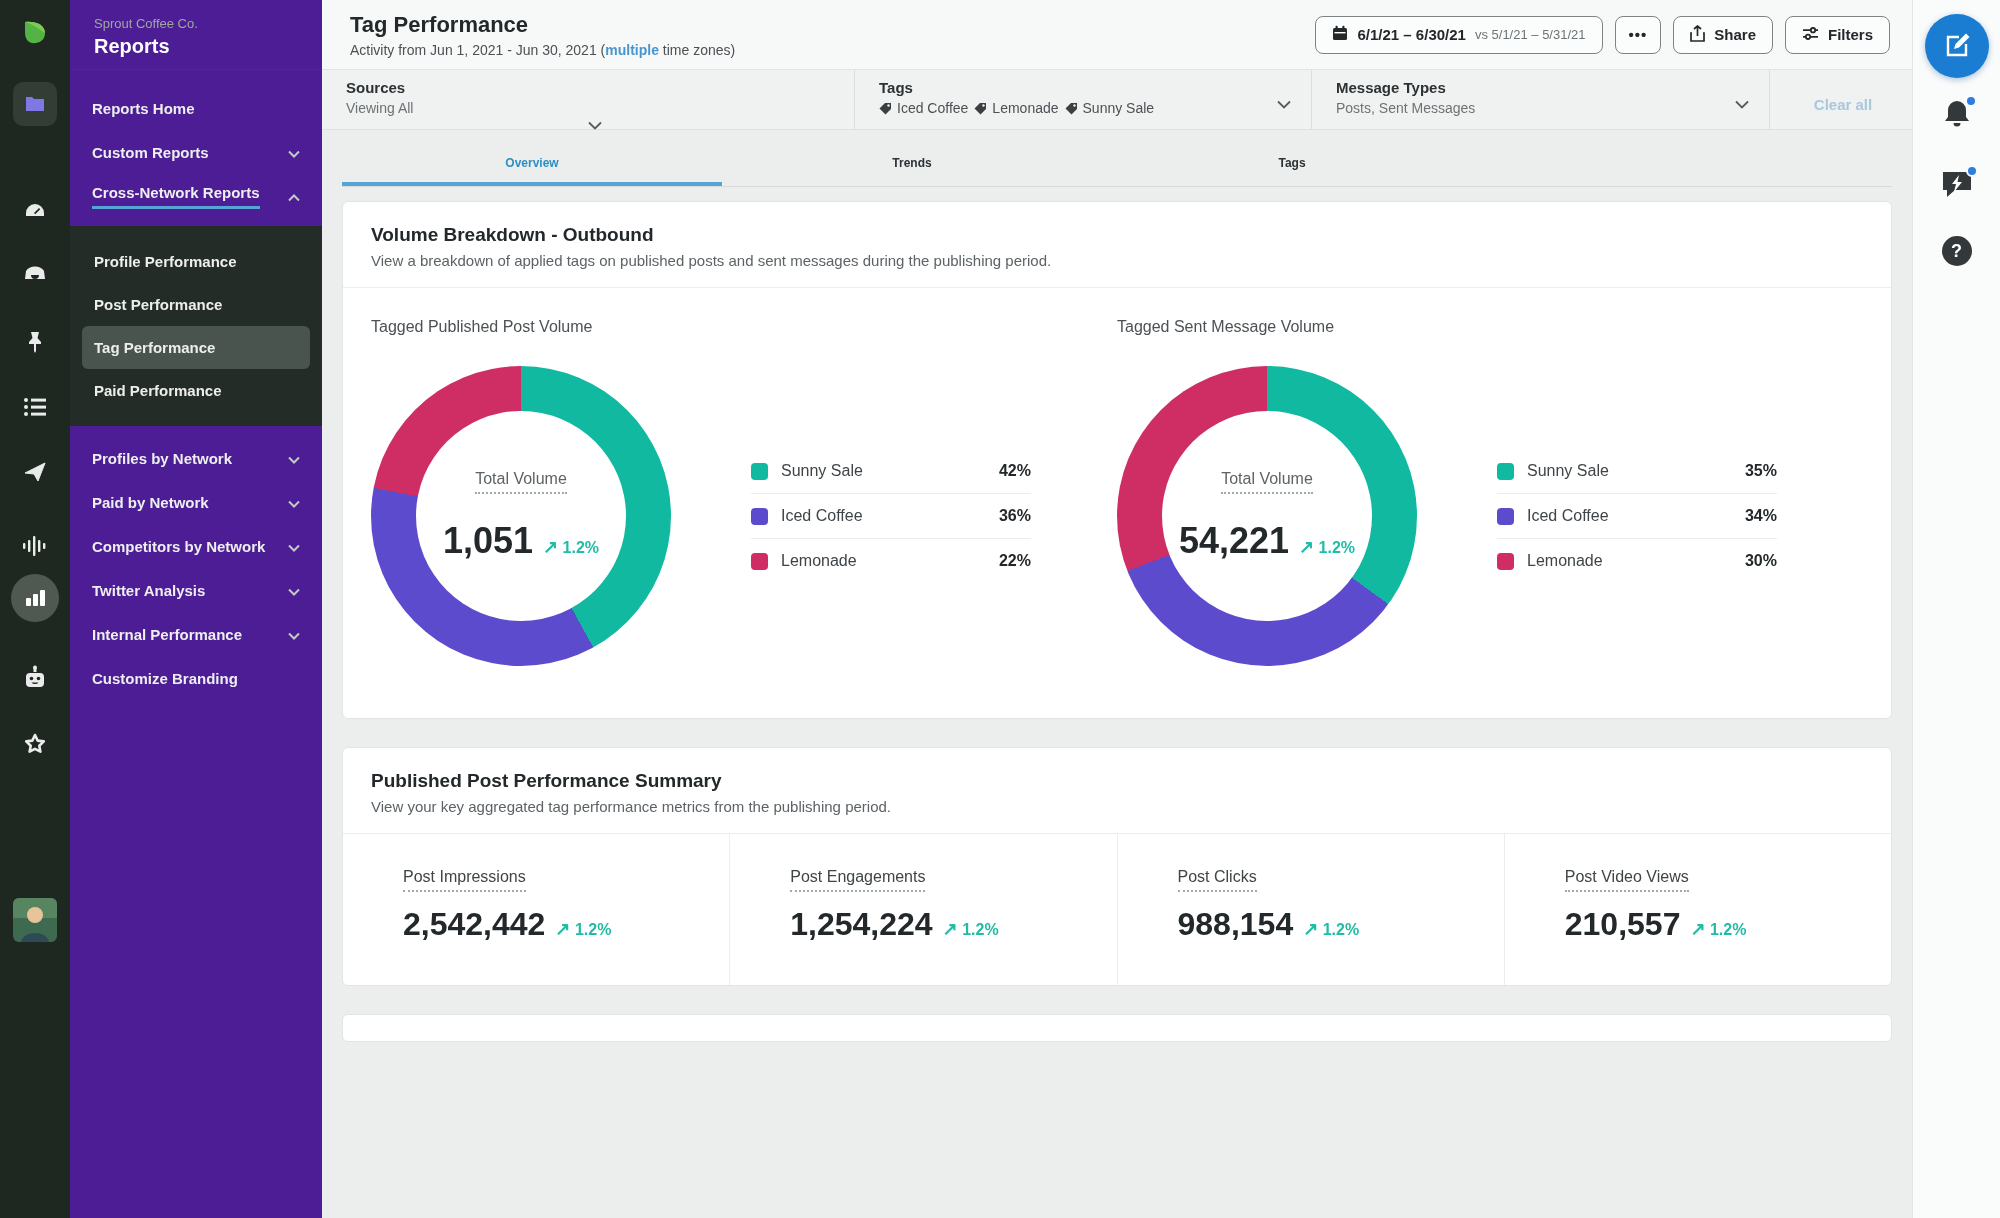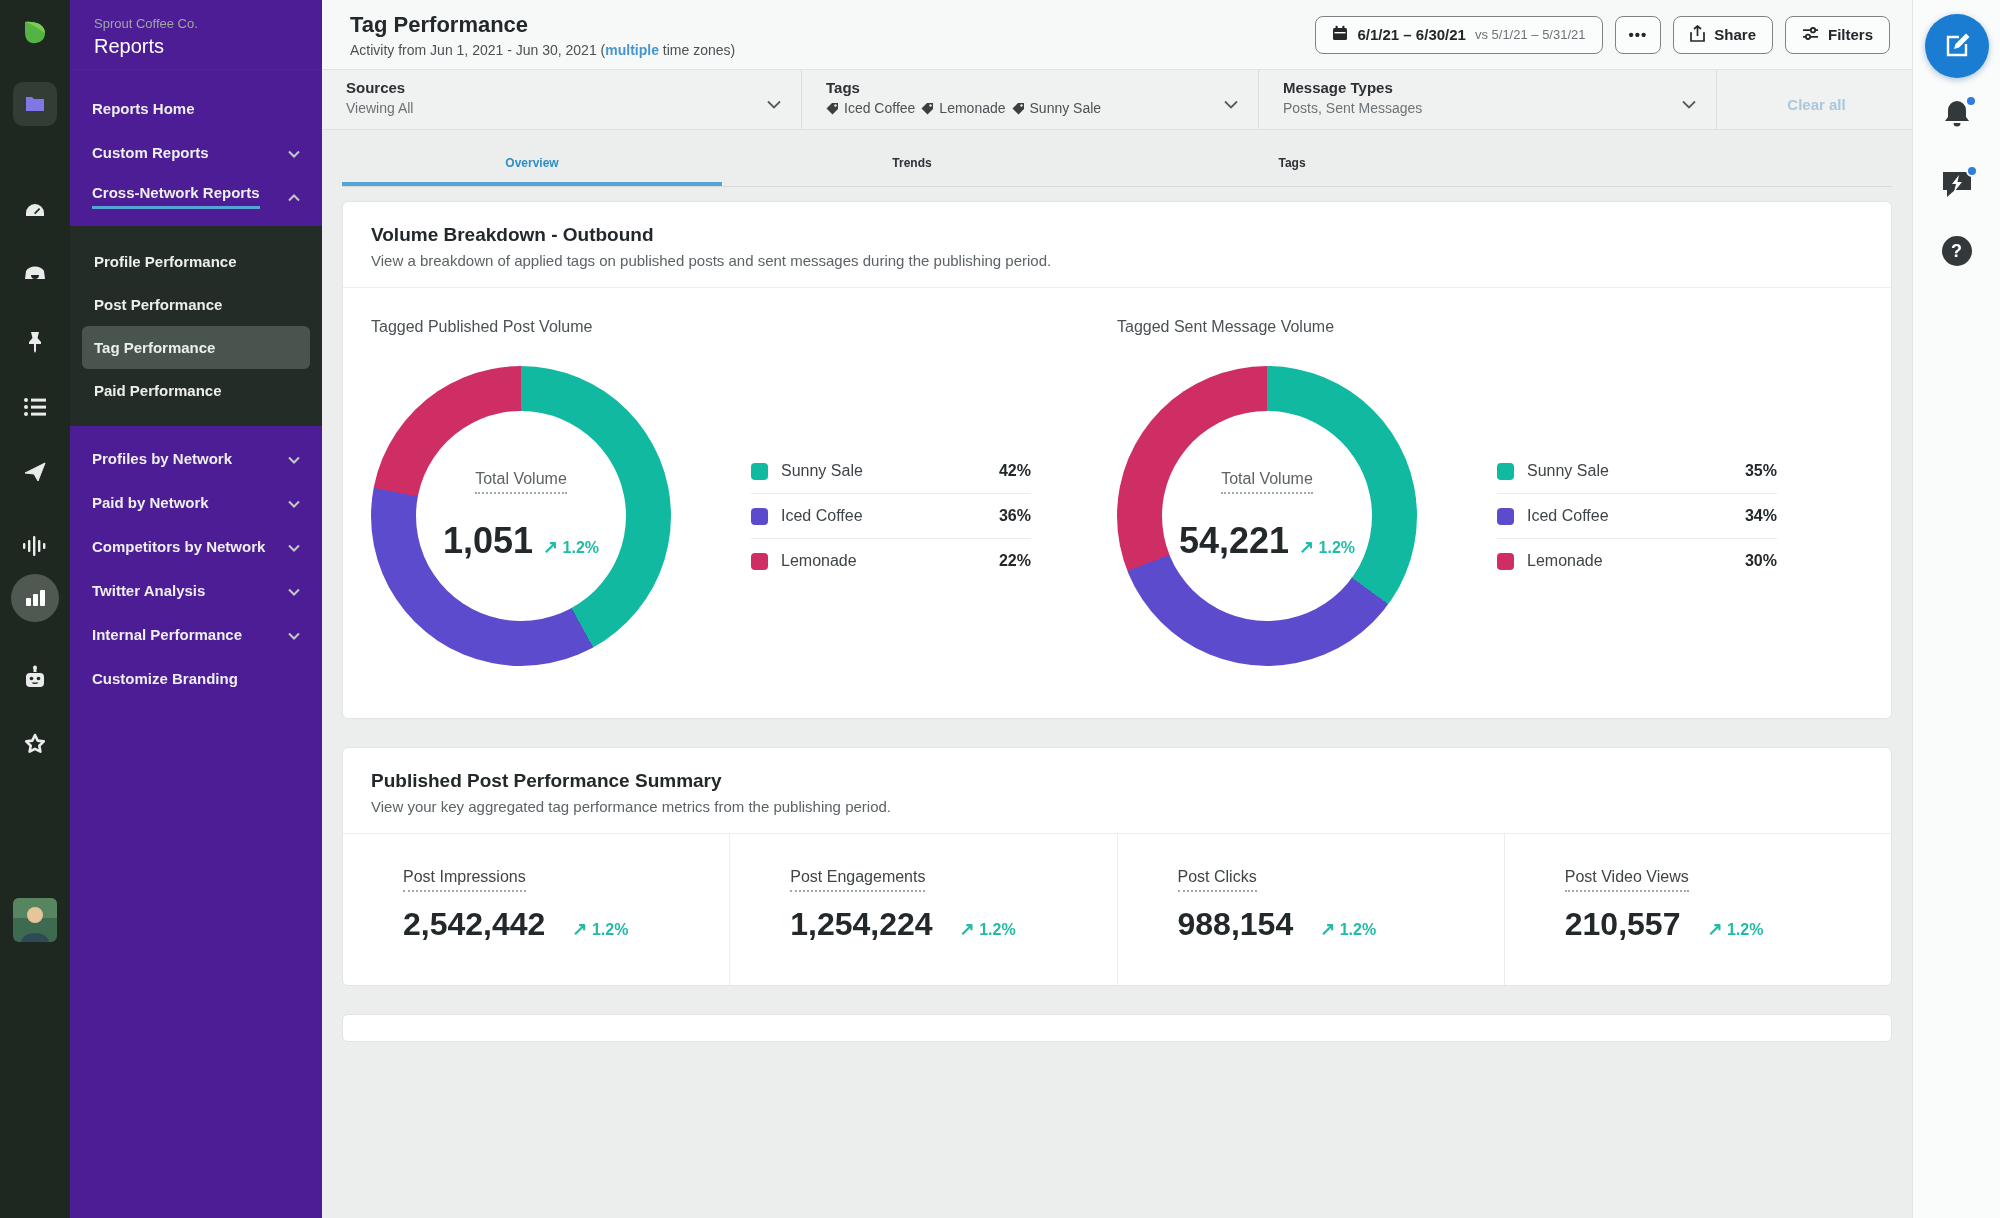--- a/index.html
+++ b/index.html
@@ -12,21 +12,21 @@
                display:flex; align-items:center; justify-content:center; color:#E9ECEA; cursor:pointer; }
   .rail-icon svg { display:block; }
   .rail-icon.boxed { background:#333D36; border-radius:10px; }
   .rail-icon.circled { background:#4F5952; border-radius:50%; width:48px; height:48px; }
   .rail-avatar { position:absolute; left:13px; width:44px; height:44px; border-radius:6px; overflow:hidden; }
 
   
   .sidebar { width:252px; flex:0 0 252px; background:#4c1d95; color:#EDEFEF; }
   .sb-head { padding:16px 24px 14px; border-bottom:1px solid #3A443E; height:70px; }
   .sb-company { font-size:13px; color:#9FA8A3; margin-bottom:4px; }
-  .sb-title { font-size:20px; font-weight:normal; color:#FFFFFF; }
+  .sb-title { font-size:20px; font-weight:bold; color:#FFFFFF; }
   .sb-item { height:44px; display:flex; align-items:center; justify-content:space-between;
              padding:0 22px; font-size:15px; font-weight:600; cursor:pointer; }
   .sb-item .chev { color:#C4CBC7; }
   .sb-list-top { padding-top:16px; }
   .sb-active-link { display:inline-block; border-bottom:3px solid #54A4D6; padding-bottom:5px; }
   .sb-subpanel { background:#232C26; padding:14px 12px; margin-top:8px; }
   .sb-subitem { height:43px; display:flex; align-items:center; padding:0 12px; font-size:15px;
                 font-weight:600; border-radius:6px; cursor:pointer; }
   .sb-subitem.selected { background:#4A544E; }
   .sb-list-bottom { padding-top:10px; }
@@ -44,21 +44,21 @@
          display:flex; align-items:center; gap:9px; padding:0 16px; font-size:15px;
          font-weight:bold; color:#23282B; cursor:pointer; white-space:nowrap; }
   .btn .vs { font-weight:normal; font-size:13px; color:#6C7376; }
   .btn.icon-only { padding:0 13px; letter-spacing:1px; }
 
   .filterbar { height:60px; background:#F0F1F1; border-bottom:1px solid #DFE1E1; display:flex; }
   .fsec { padding:9px 20px 0 24px; display:flex; justify-content:space-between; border-right:1px solid #DCDEDE; }
   .fsec .fl { font-size:15px; font-weight:600; color:#2B3134; margin-bottom:4px; }
   .fsec .fv { font-size:14px; color:#6C7376; display:flex; align-items:center; gap:6px; }
   .fsec .chev { color:#555B5E; align-self:center; margin-left:10px; }
-  .f-sources { width:480px; } .f-tags { width:457px; } .f-types { width:458px; }
+  .f-sources { width:533px;flex-direction:column; } .f-tags { width:457px; } .f-types { width:458px; }
   .f-clear { flex:1; display:flex; align-items:center; justify-content:center; font-size:15px;
              font-weight:bold; color:#A9C8DC; cursor:pointer; border-right:none; }
   .tagchip { display:flex; align-items:center; gap:5px; color:#4B5154; }
 
   .content { flex:1; background:#ECEDED; padding:12px 20px 0; overflow:hidden; }
 
   
   .tabrow { border-bottom:1px solid #D8DADA; display:flex; }
   .tab { width:380px; text-align:center; padding:14px 0 12px; font-size:12px; font-weight:600;
          color:#2B3134; cursor:pointer; border-bottom:4px solid transparent; }
@@ -92,21 +92,21 @@
   .swatch { width:17px; height:17px; border-radius:4px; margin-right:13px; flex:0 0 17px; }
   .llabel { font-size:16px; color:#3E4447; flex:1; }
   .lpct { font-size:16px; font-weight:bold; color:#23282B; }
 
   
   .metrics { display:flex; }
   .metric { flex:1; padding:34px 20px 42px 60px; border-left:1px solid #ECEDED; }
   .metric:first-child { border-left:none; }
   .m-label { display:inline-block; font-size:16px; color:#3F4446; border-bottom:2px dotted #A3A9AB;
              padding-bottom:4px; }
-  .m-value-line { margin-top:14px; display:flex; align-items:baseline; gap:27px; }
+  .m-value-line { margin-top:14px; display:flex; align-items:baseline; gap:10px; }
   .m-value { font-size:32px; font-weight:bold; color:#23282B; }
 
   .toppost-body { height:26px; }
 
   
   .rrail { width:88px; flex:0 0 88px; background:#FAFBFB; border-left:1px solid #E3E5E5; position:relative; }
   .r-ic { position:absolute; left:50%; transform:translateX(-50%); cursor:pointer; }
   .compose { width:64px; height:64px; border-radius:50%; background:#1A7DD2; display:flex;
              align-items:center; justify-content:center; box-shadow:0 2px 6px rgba(20,90,160,.35); }
   .badge { position:absolute; width:12px; height:12px; border-radius:50%; background:#2E7DE0;

